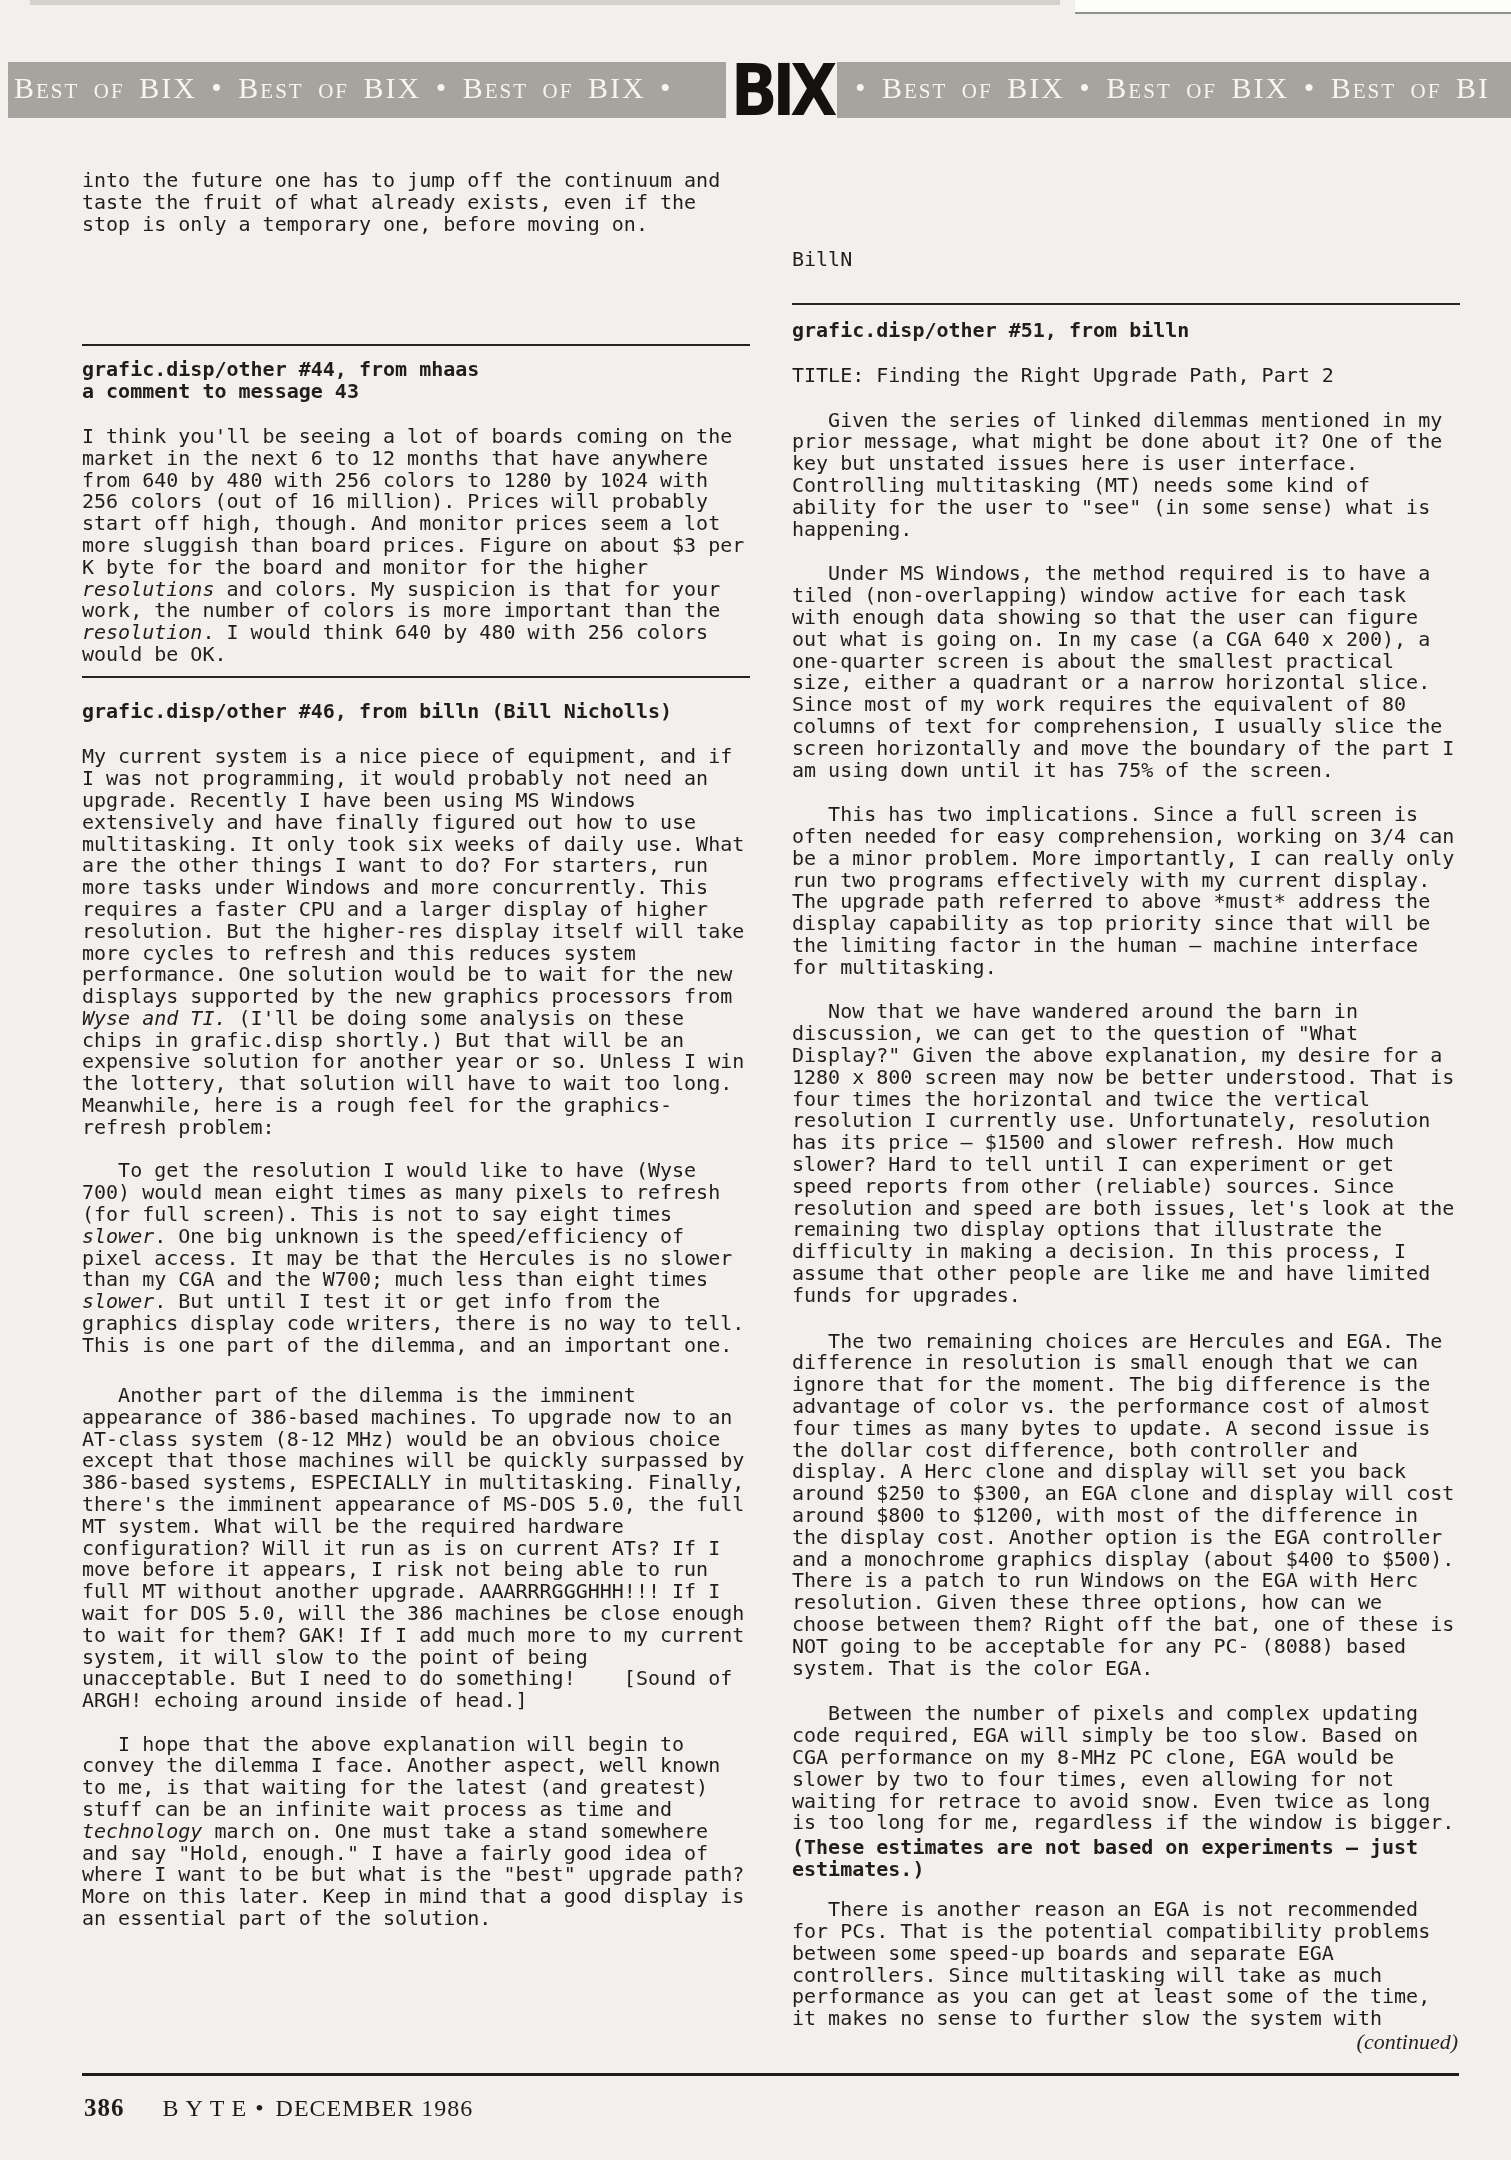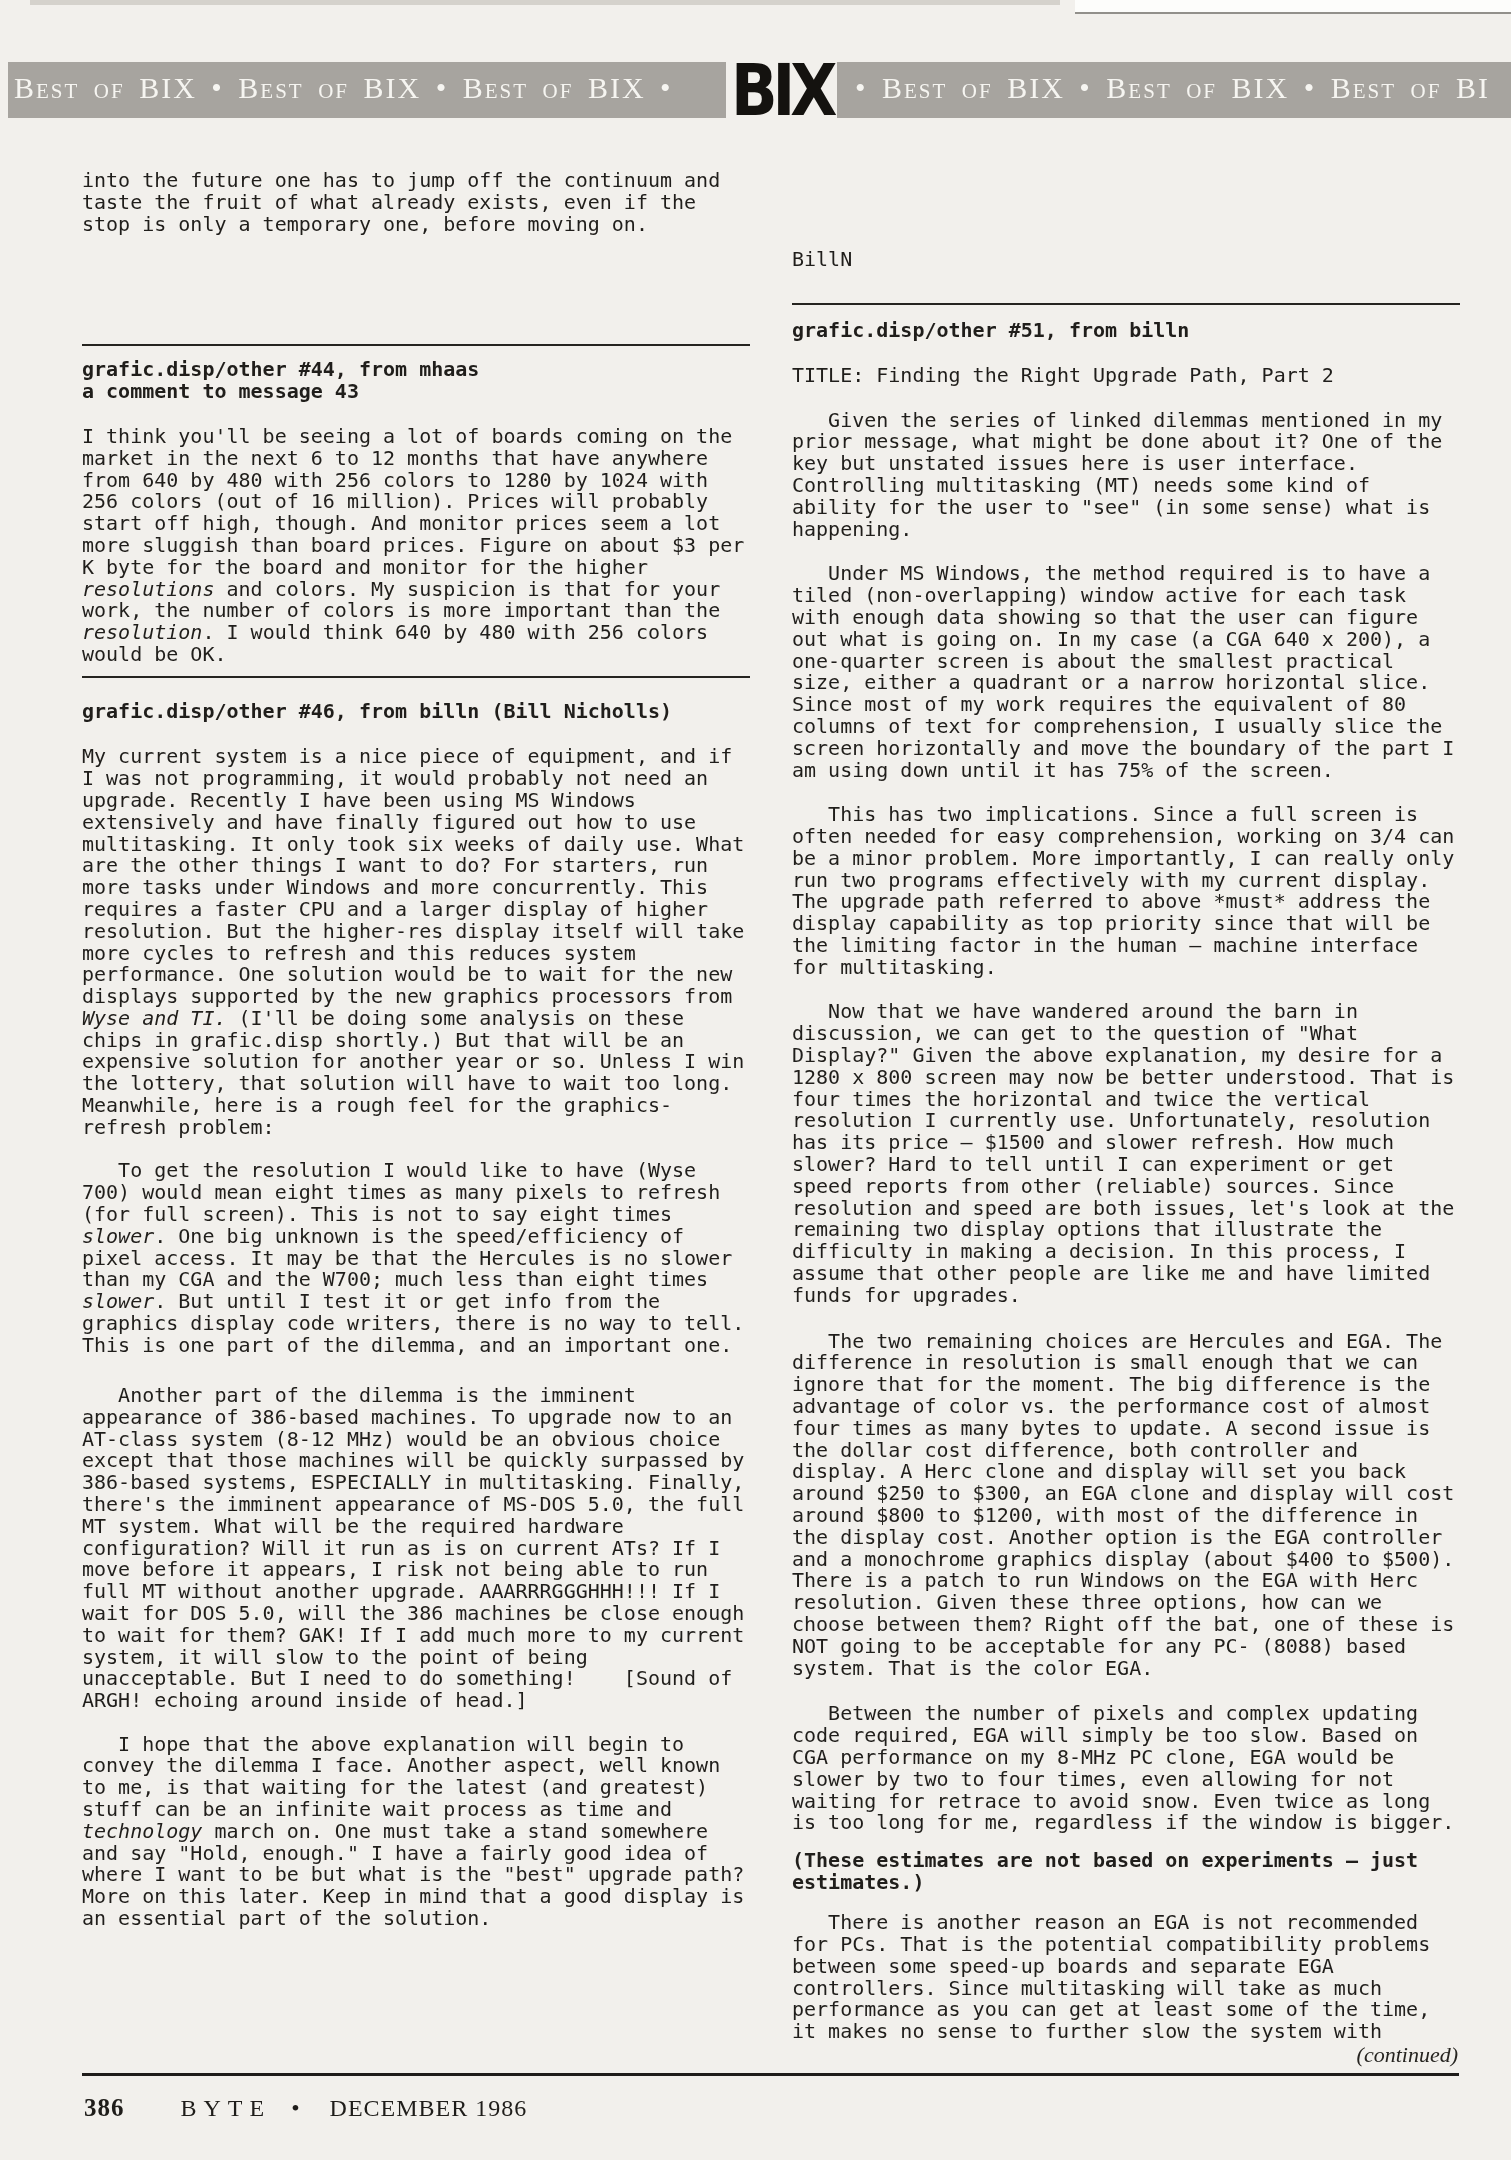--- a/index.html
+++ b/index.html
@@ -52,21 +52,21 @@
   .bold { font-weight: bold; }
   .continued {
     font-family: "Liberation Serif", serif; font-style: italic;
     font-size: 22px; text-align: right; white-space: normal; padding-right: 2px;
     color: #262420;
   }
 
   
   .bottom-rule { position: absolute; top: 2073px; left: 82px; width: 1377px; height: 3px; background: #1f1d1a; }
   .footer { position: absolute; top: 2094px; left: 84px; display: flex; align-items: center;
-    color: #1f1d1a; font-family: "Liberation Serif", serif; gap: 18px; }
+    color: #1f1d1a; font-family: "Liberation Serif", serif; }
   .page-number { font-weight: bold; font-size: 25px; letter-spacing: 1px; }
   .magazine { font-size: 24px; letter-spacing: 7px; margin-left: 38px; }
   .footer-bullet { font-size: 24px; margin-left: 2px; }
   .issue-date { font-size: 24px; letter-spacing: 1px; margin-left: 12px; }
 </style>
 </head>
 <body>
 
 <div class="scan-smudge-top"></div>
 <div class="scan-corner-white"></div>
@@ -192,21 +192,21 @@
 and a monochrome graphics display (about $400 to $500).
 There is a patch to run Windows on the EGA with Herc
 resolution. Given these three options, how can we
 choose between them? Right off the bat, one of these is
 NOT going to be acceptable for any PC- (8088) based
 system. That is the color EGA.</span></div><div class="blk p" style="margin-top: 24px;"><span>   Between the number of pixels and complex updating
 code required, EGA will simply be too slow. Based on
 CGA performance on my 8-MHz PC clone, EGA would be
 slower by two to four times, even allowing for not
 waiting for retrace to avoid snow. Even twice as long
-is too long for me, regardless if the window is bigger.</span></div><div class="blk p" style="margin-top: 16px;"><span class="bold">(These estimates are not based on experiments – just
+is too long for me, regardless if the window is bigger.</span></div><div class="blk p" style="margin-top: 3px;"><span class="bold">(These estimates are not based on experiments – just
 estimates.)</span></div><div class="blk p" style="margin-top: 18.5px;"><span>   There is another reason an EGA is not recommended
 for PCs. That is the potential compatibility problems
 between some speed-up boards and separate EGA
 controllers. Since multitasking will take as much
 performance as you can get at least some of the time,
 it makes no sense to further slow the system with</span></div><div class="blk continued" style="margin-top: 1px;"><span>(continued)</span></div></div>
 </div>
 
 <div class="bottom-rule"></div>
 <div class="footer">

